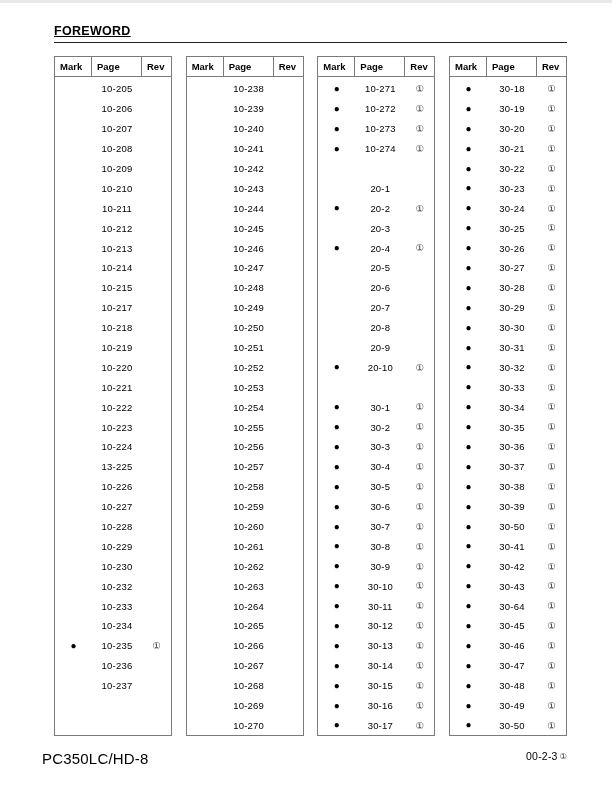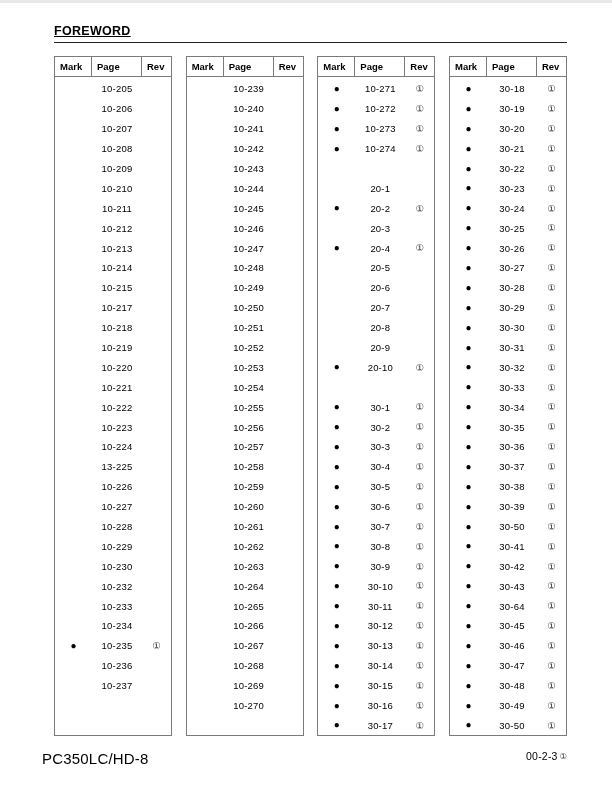--- a/index.html
+++ b/index.html
@@ -284,20 +284,25 @@
 
     <div class="ptable">
       <div class="thead">
         <div class="th th-mark">Mark</div>
         <div class="th th-page">Page</div>
         <div class="th th-rev">Rev</div>
       </div>
       <div class="tbody">
           <div class="trow">
             <span class="c-mark"></span>
+            <span class="c-page">10-238</span>
+            <span class="c-rev"></span>
+          </div>
+          <div class="trow">
+            <span class="c-mark"></span>
             <span class="c-page">10-239</span>
             <span class="c-rev"></span>
           </div>
           <div class="trow">
             <span class="c-mark"></span>
             <span class="c-page">10-240</span>
             <span class="c-rev"></span>
           </div>
           <div class="trow">
             <span class="c-mark"></span>

